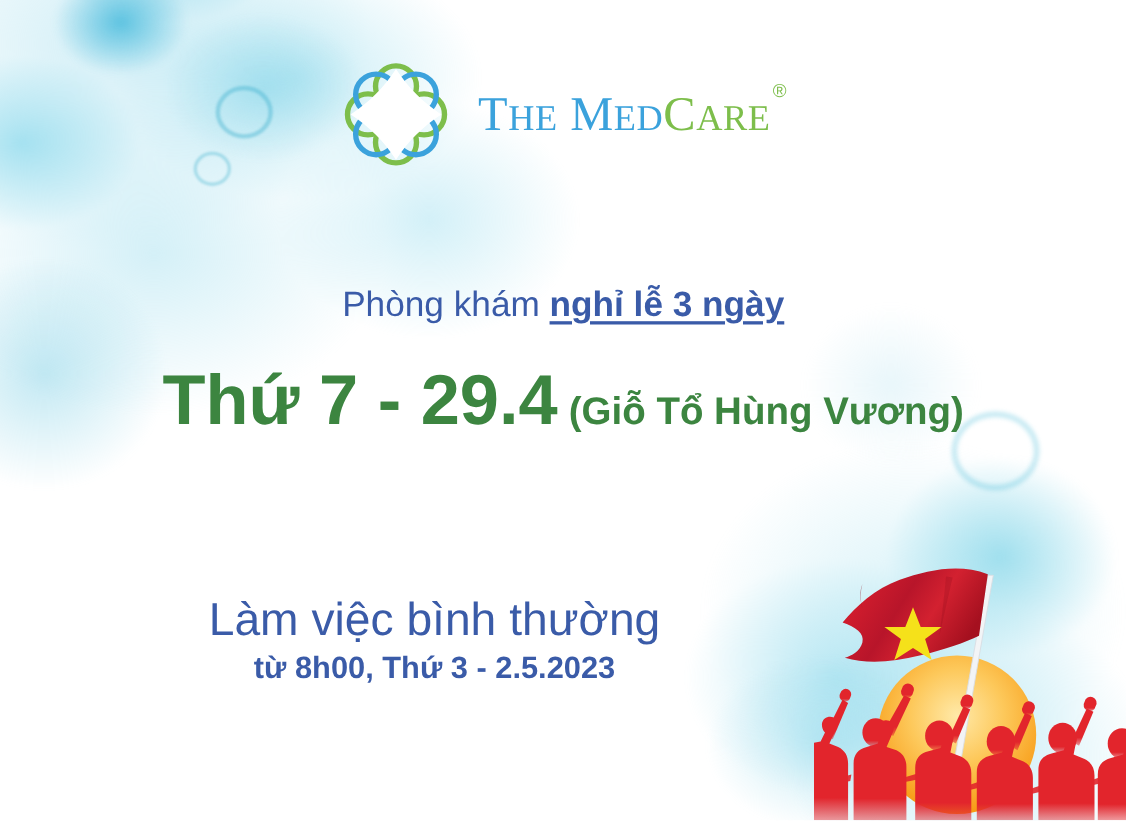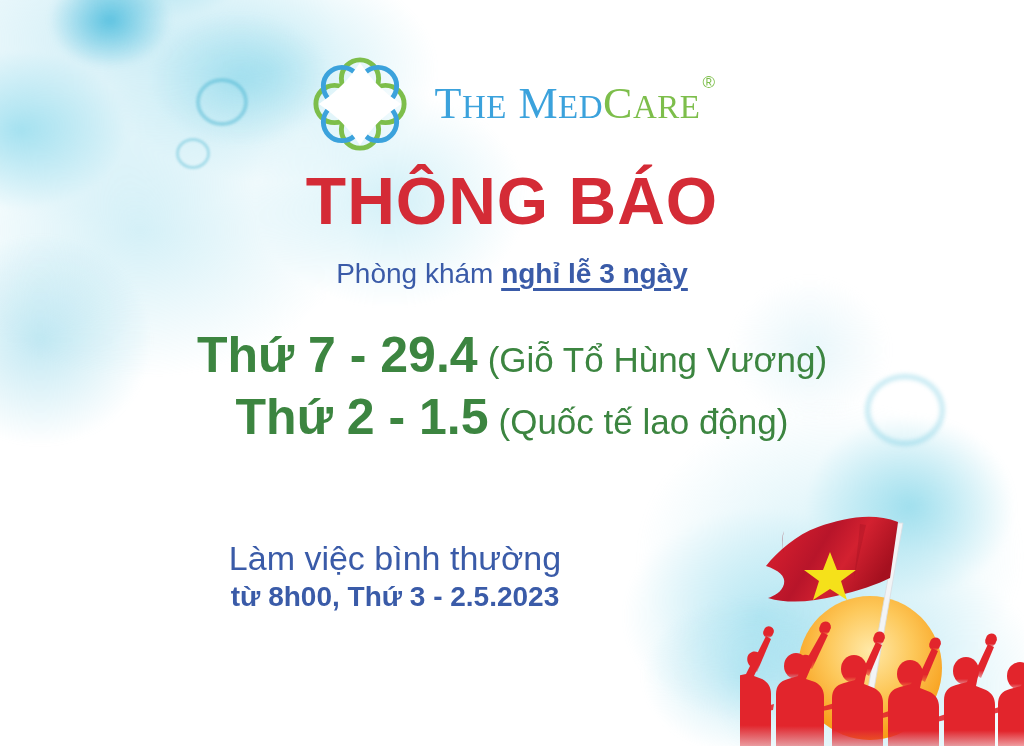--- a/index.html
+++ b/index.html
@@ -157,21 +157,21 @@
     line-height: 1;
   }
 
   .subtitle {
     position: absolute;
     left: 0;
     top: 258px;
     width: 1024px;
     text-align: center;
     color: #3a5ba8;
-    font-size: 28px;
+    font-size: 32px;
     line-height: 1.15;
     white-space: nowrap;
   }
   .subtitle .light { font-weight: normal; }
   .subtitle .strong {
     font-weight: bold;
     text-decoration: underline;
     text-underline-offset: 5px;
     text-decoration-thickness: 3px;
   }
@@ -184,42 +184,42 @@
     width: 1024px;
   }
   .date-row {
     text-align: center;
     color: #3c8540;
     white-space: nowrap;
     line-height: 1.18;
     margin-bottom: 3px;
   }
   .date-main {
-    font-size: 50px;
+    font-size: 64px;
     font-weight: bold;
     letter-spacing: 0px;
   }
   .date-note {
     font-size: 35px;
-    font-weight: normal;
+    font-weight: bold;
     margin-left: 10px;
   }
 
   
   .footer-note {
     position: absolute;
     left: 0;
     top: 538px;
     width: 790px;
     text-align: center;
     color: #3a5ba8;
     line-height: 1.18;
   }
   .fn-line1 {
-    font-size: 34px;
+    font-size: 42px;
     font-weight: normal;
     white-space: nowrap;
   }
   .fn-line2 {
     font-size: 28px;
     font-weight: bold;
     white-space: nowrap;
     margin-top: 2px;
   }
 
@@ -260,32 +260,28 @@
         <circle cx="31.6" cy="68.4" r="19" stroke="#3ba2dc"></circle>
         <circle cx="68.4" cy="68.4" r="19" stroke="#3ba2dc"></circle>
       </g>
       <path d="M50 8 C62 26 74 38 92 50 C74 62 62 74 50 92 C38 74 26 62 8 50 C26 38 38 26 50 8 Z" fill="#ffffff"></path>
     </svg>
     <div class="wordmark">
       <span class="wm-blue wm-cap">T</span><span class="wm-blue wm-sc">HE</span><span class="wm-blue wm-cap">&nbsp;</span><span class="wm-blue wm-cap">M</span><span class="wm-blue wm-sc">ED</span><span class="wm-green wm-cap">C</span><span class="wm-green wm-sc">ARE</span><span class="wm-reg">®</span>
     </div>
   </div>
 
-  <div class="headline">THÔNG BÁO</div>
 
   <div class="subtitle">
     <span class="light">Phòng khám </span><span class="strong">nghỉ lễ 3 ngày</span>
   </div>
 
   <div class="dates">
     <div class="date-row">
       <span class="date-main">Thứ 7 - 29.4</span><span class="date-note">(Giỗ Tổ Hùng Vương)</span>
-    </div>
-    <div class="date-row">
-      <span class="date-main">Thứ 2 - 1.5</span><span class="date-note">(Quốc tế lao động)</span>
     </div>
   </div>
 
   <div class="footer-note">
     <div class="fn-line1">Làm việc bình thường</div>
     <div class="fn-line2">từ 8h00, Thứ 3 - 2.5.2023</div>
   </div>
 
   <svg class="illustration" viewBox="0 0 300 250">
     <defs>

